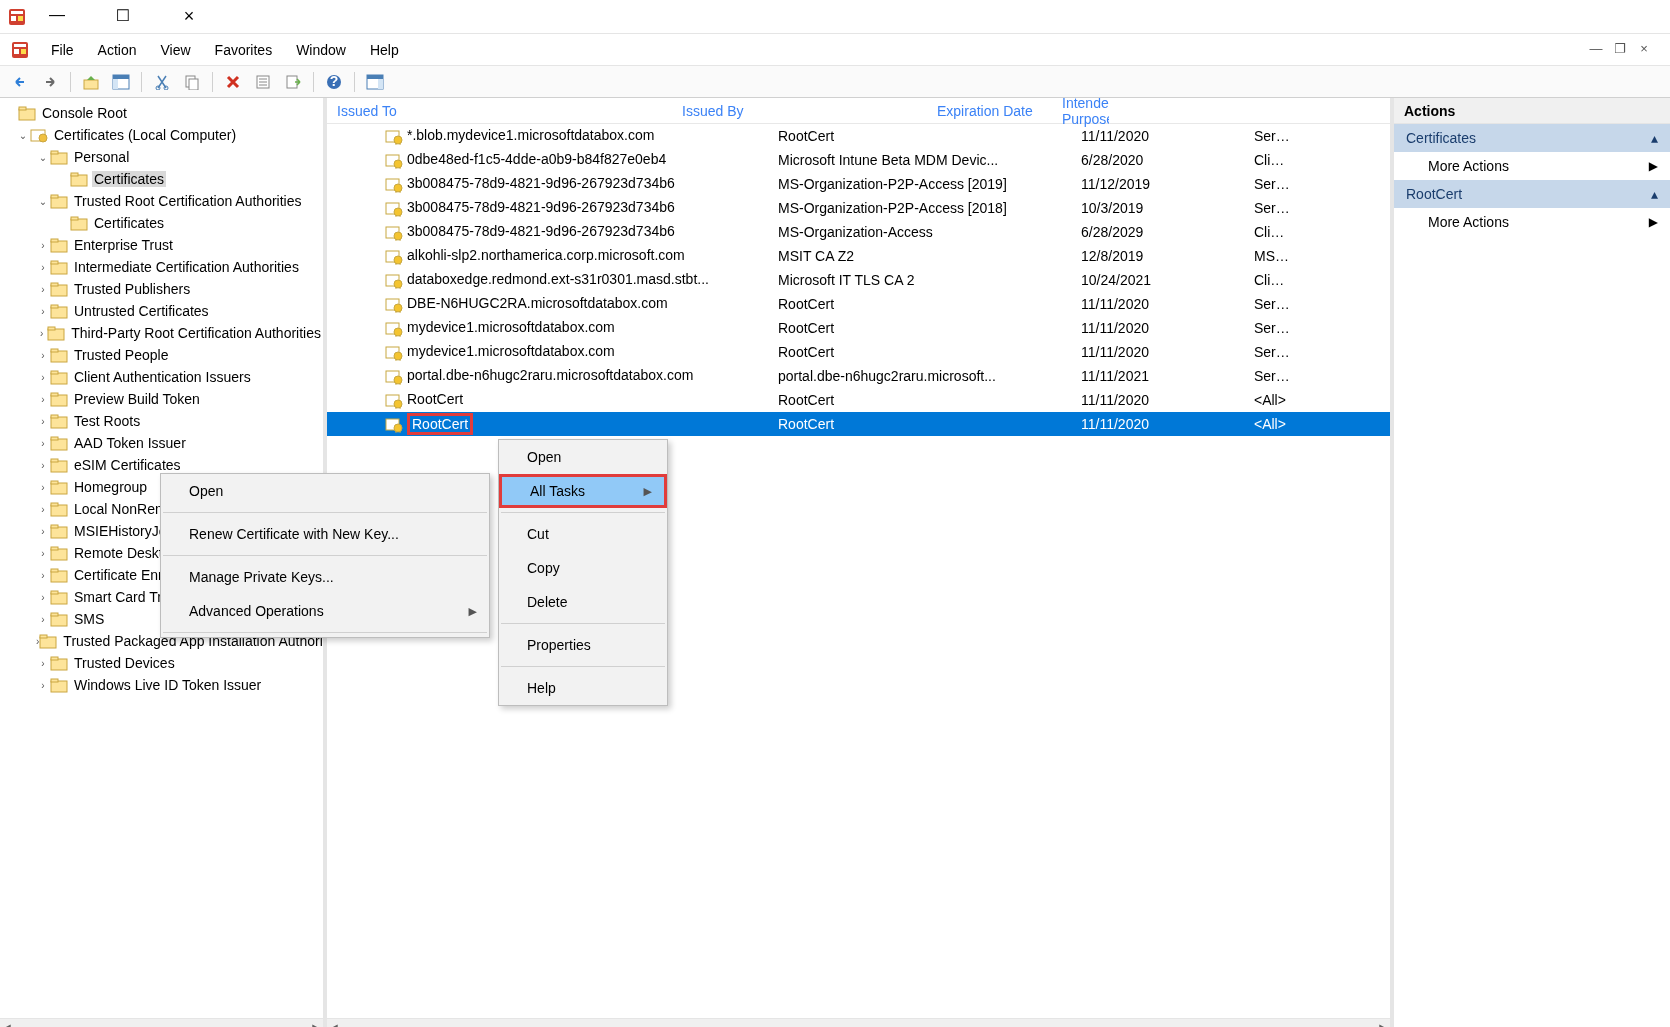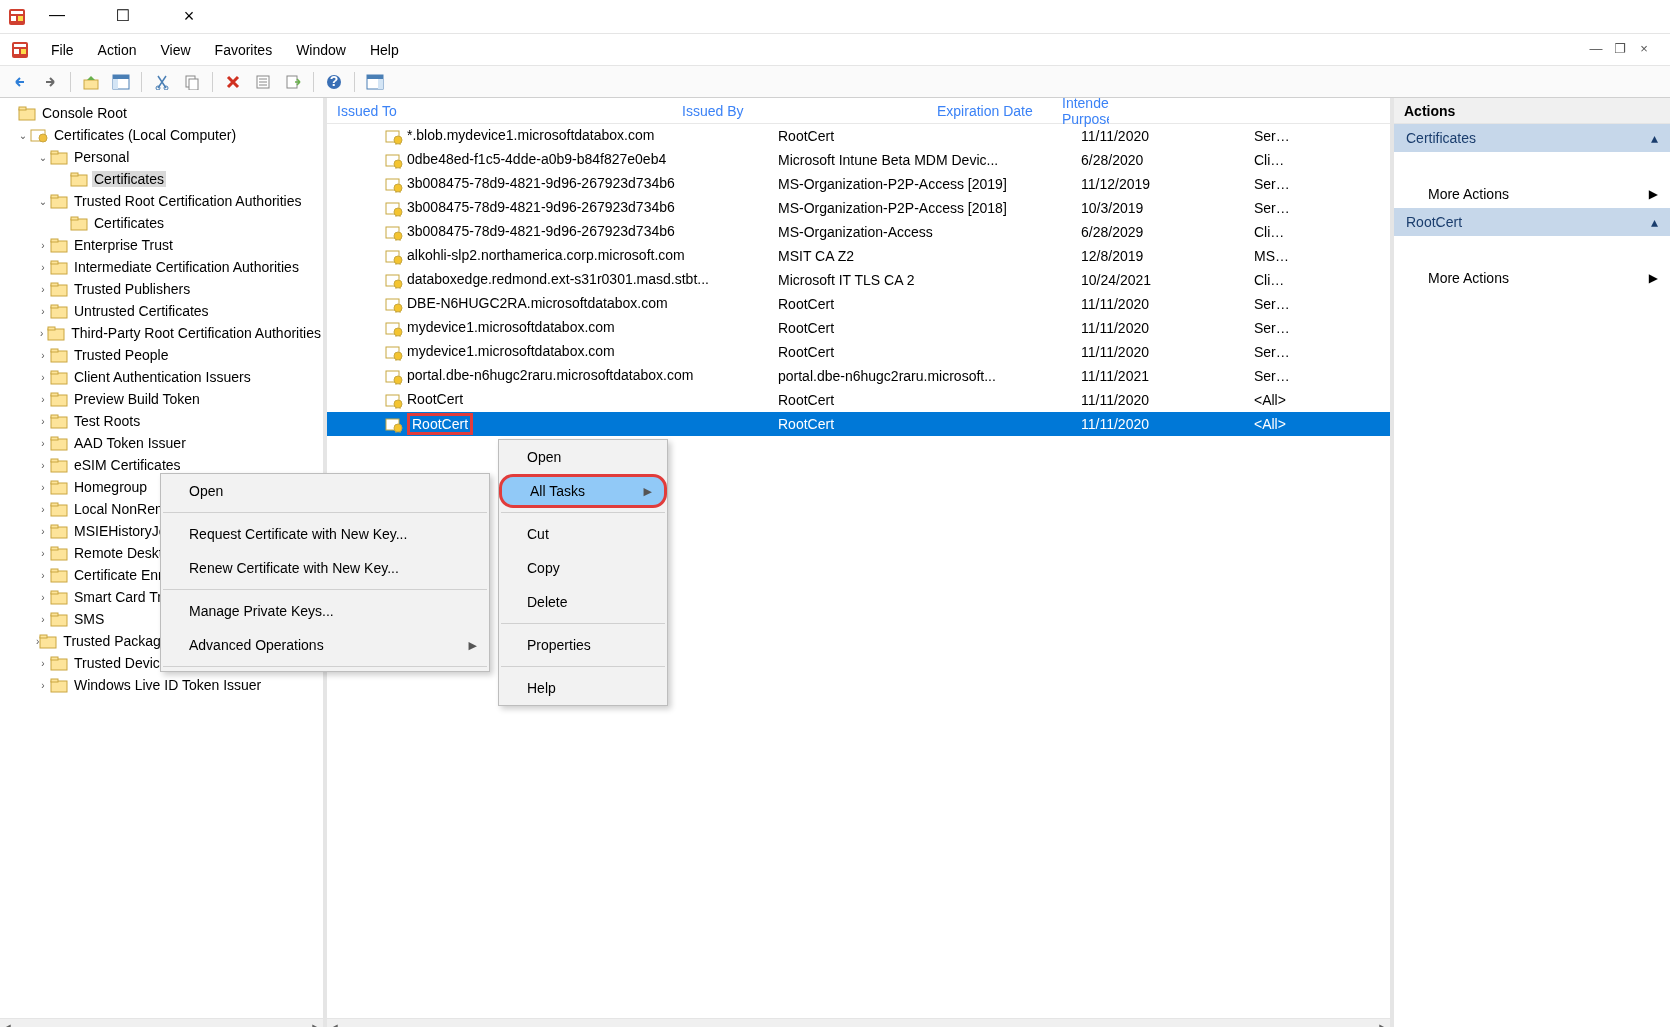--- a/index.html
+++ b/index.html
@@ -40,21 +40,21 @@
 .list-row { display: flex; align-items: center; height: 24px; }
 .list-row .cell { padding: 0 10px; white-space: nowrap; overflow: hidden; text-overflow: ellipsis; margin-left: 48px; }
 .list-row.selected { background: #0078d7; color: #fff; }
 .cert-icon { width: 18px; height: 16px; display: inline-flex; align-items: center; justify-content: center; margin-right: 4px; vertical-align: middle; }
 .list-scroll-h { position: absolute; bottom: 0; left: 0; right: 0; height: 17px; background: #f0f0f0; border-top: 1px solid #e5e5e5; display:flex; align-items:center; justify-content:space-between; padding:0 3px;}
 .list-scroll-h .arr{font-size:10px;color:#606060;}
 
 .actions-pane { width: 280px; border-left: 4px solid #e5e5e5; background: #fff; }
 .actions-header { height: 26px; background: #f0f0f0; display: flex; align-items: center; padding: 0 10px; font-weight: 600; border-bottom: 1px solid #e5e5e5;}
 .actions-group-title { background: #c6d7ea; height: 28px; display: flex; align-items: center; justify-content: space-between; padding: 0 12px; color: #1a3d6d; }
-.actions-item { height: 28px; display: flex; align-items: center; justify-content: space-between; padding: 0 12px 0 34px; margin-top: 28px; }
+.actions-item { height: 28px; display: flex; align-items: center; justify-content: space-between; padding: 0 12px 0 34px; }
 .actions-item .chev { color: #000; font-size: 12px; }
 
 
 .context-menu { position: absolute; background: #f2f2f2; border: 1px solid #bdbdbd; box-shadow: 3px 3px 6px rgba(0,0,0,0.2); z-index: 100; }
 .cm-item { height: 34px; display: flex; align-items: center; padding: 0 40px 0 28px; white-space: nowrap; }
 .cm-item.highlight { background: #91c9f7; }
 .cm-sep { height: 1px; background: #d0d0d0; margin: 4px 2px; }
 .cm-sub { position: absolute; right: 12px; color: #555; font-size: 11px; }
 .red-box { border: 3px solid #e13c3b; }
 
@@ -598,21 +598,21 @@
         <span>More Actions</span>
         <span class="chev">▶</span>
       </div>
   </div>
 </div>
 
 <div class="context-menu" style="left:498px; top:439px; width:170px;">
   <div class="cm-item">
       <span>Open</span>
     </div>
-  <div class="cm-item highlight red-box" style="position:relative; border-width:3px;border-radius:14px;">
+  <div class="cm-item highlight red-box" style="position:relative; border-width:3px;">
       <span>All Tasks</span>
       <span class="cm-sub">▶</span>
     </div>
   <div class="cm-sep"></div>
   <div class="cm-item">
       <span>Cut</span>
     </div>
   <div class="cm-item">
       <span>Copy</span>
     </div>
@@ -627,23 +627,20 @@
   <div class="cm-item">
       <span>Help</span>
     </div>
 </div>
 
 <div class="context-menu" style="left:160px; top:473px; width:330px;">
   <div class="cm-item">
       <span>Open</span>
     </div>
   <div class="cm-sep"></div>
-  <div class="cm-item">
-      <span>Request Certificate with New Key...</span>
-    </div>
   <div class="cm-item">
       <span>Renew Certificate with New Key...</span>
     </div>
   <div class="cm-sep"></div>
   <div class="cm-item">
       <span>Manage Private Keys...</span>
     </div>
   <div class="cm-item" style="position:relative;">
       <span>Advanced Operations</span>
       <span class="cm-sub">▶</span>

